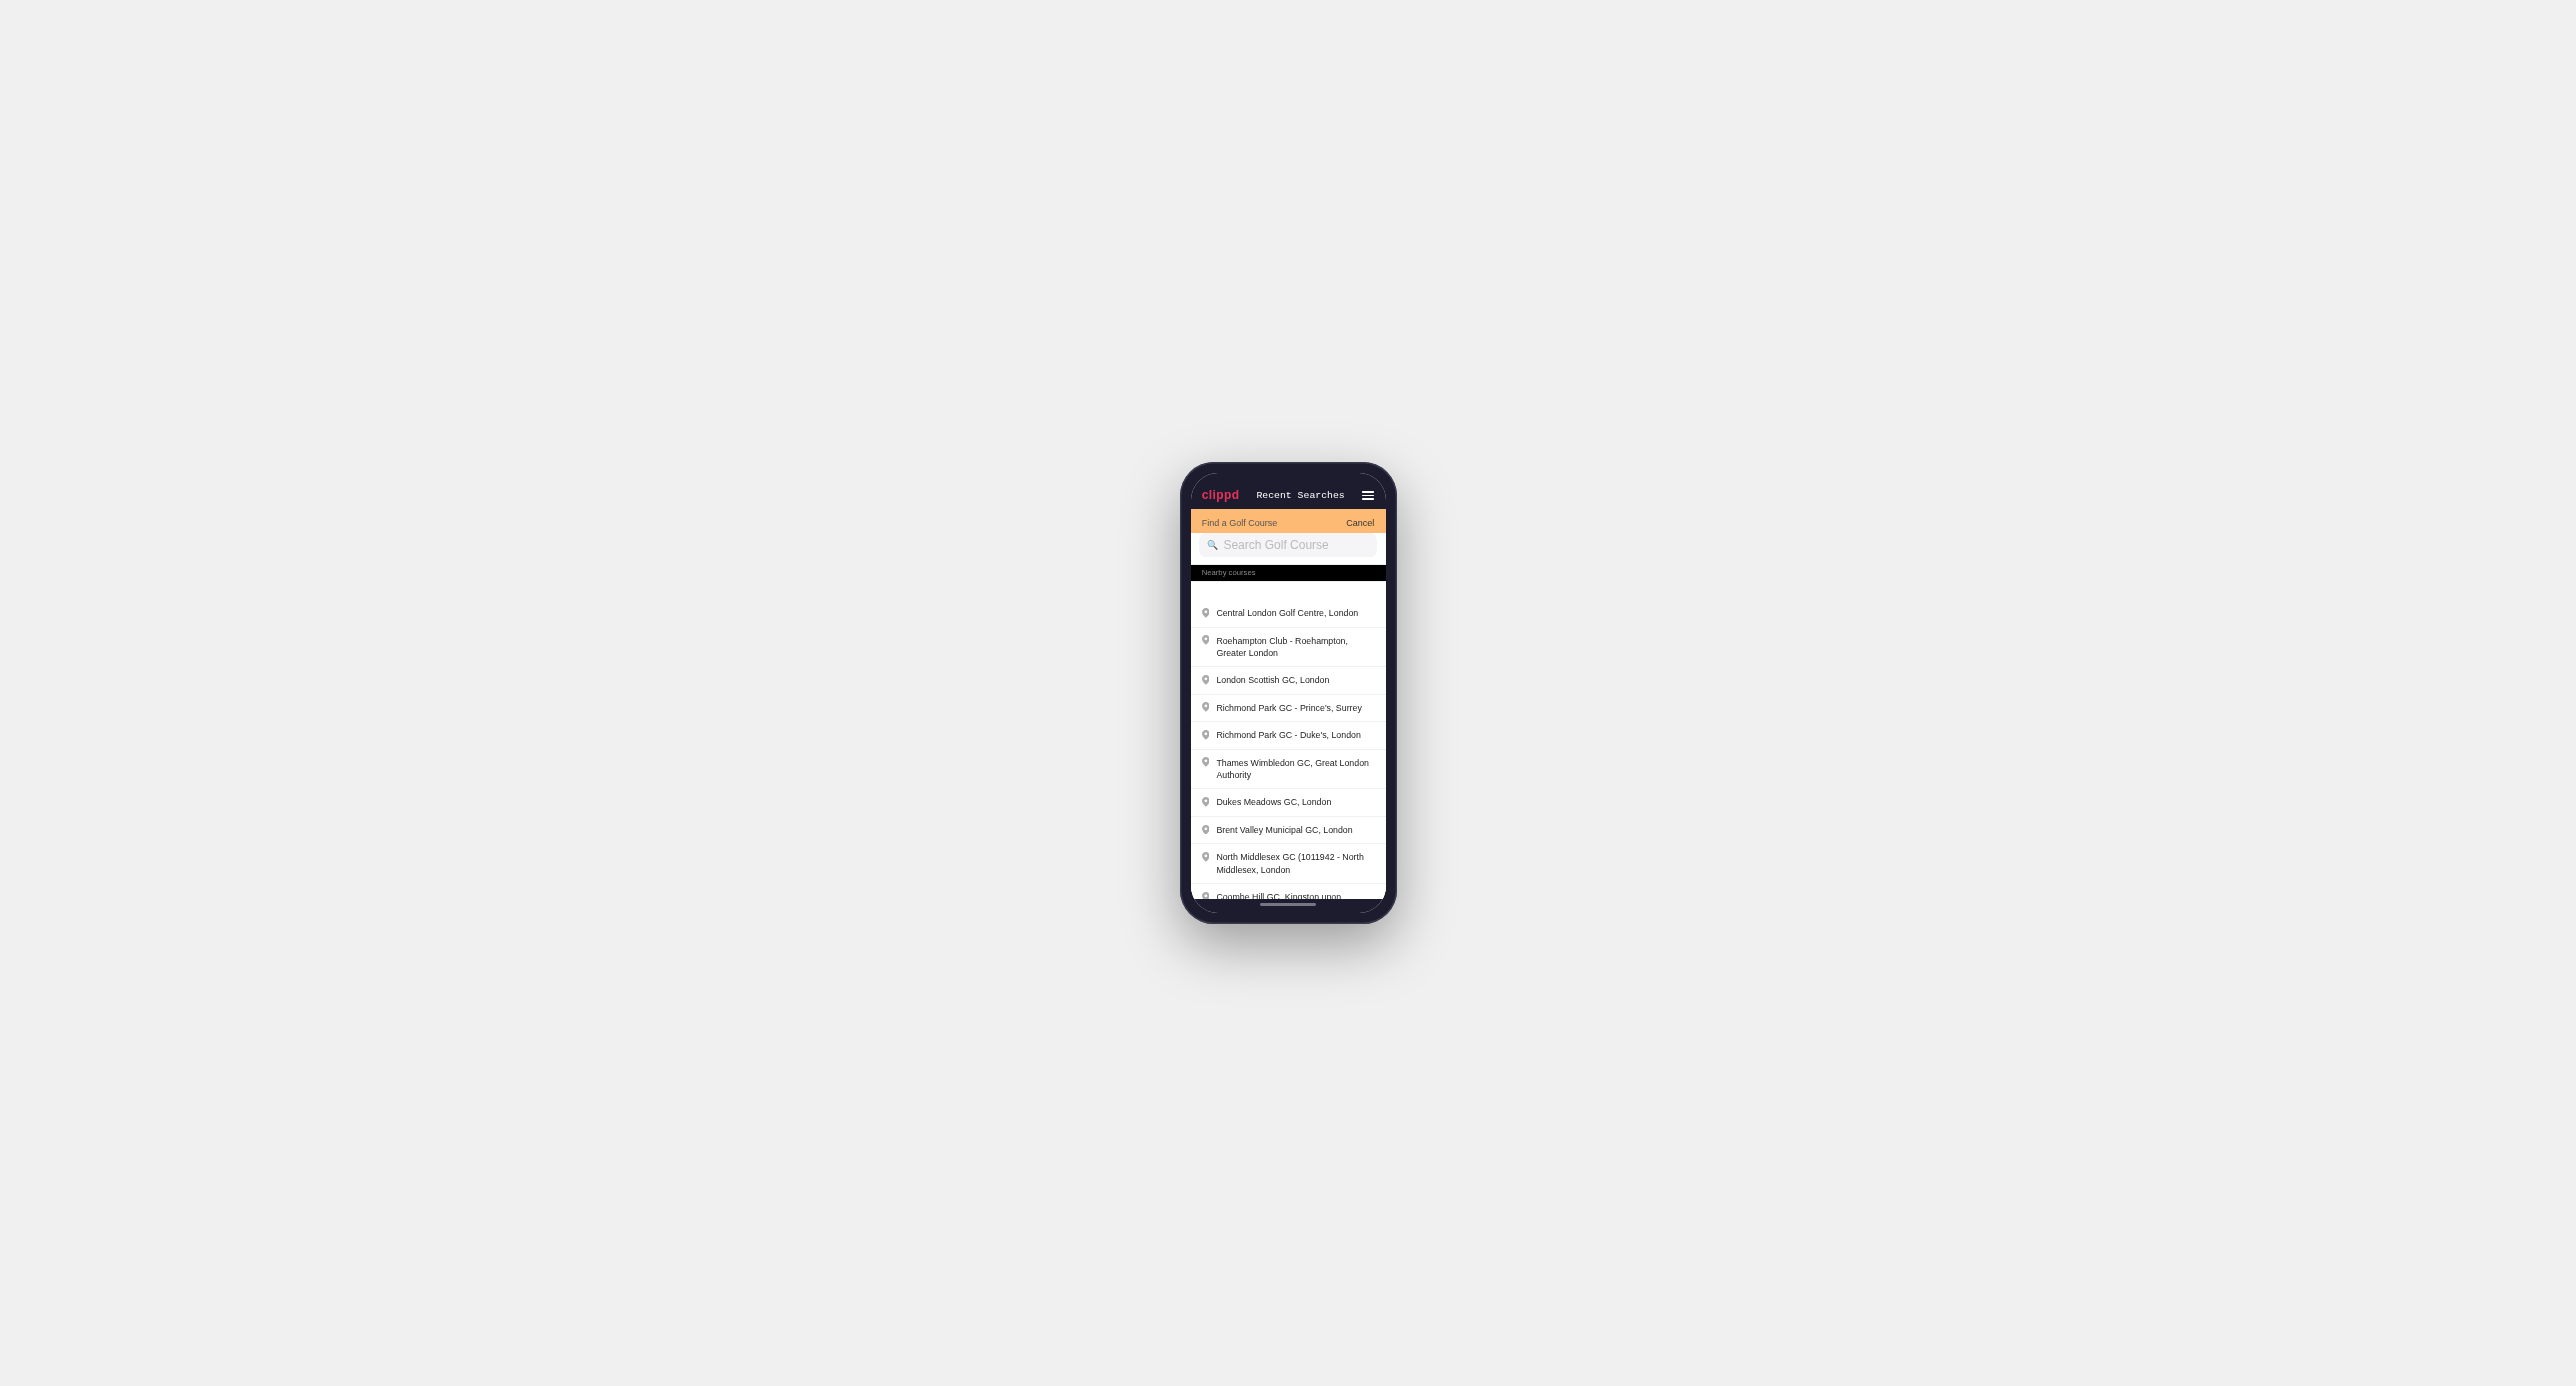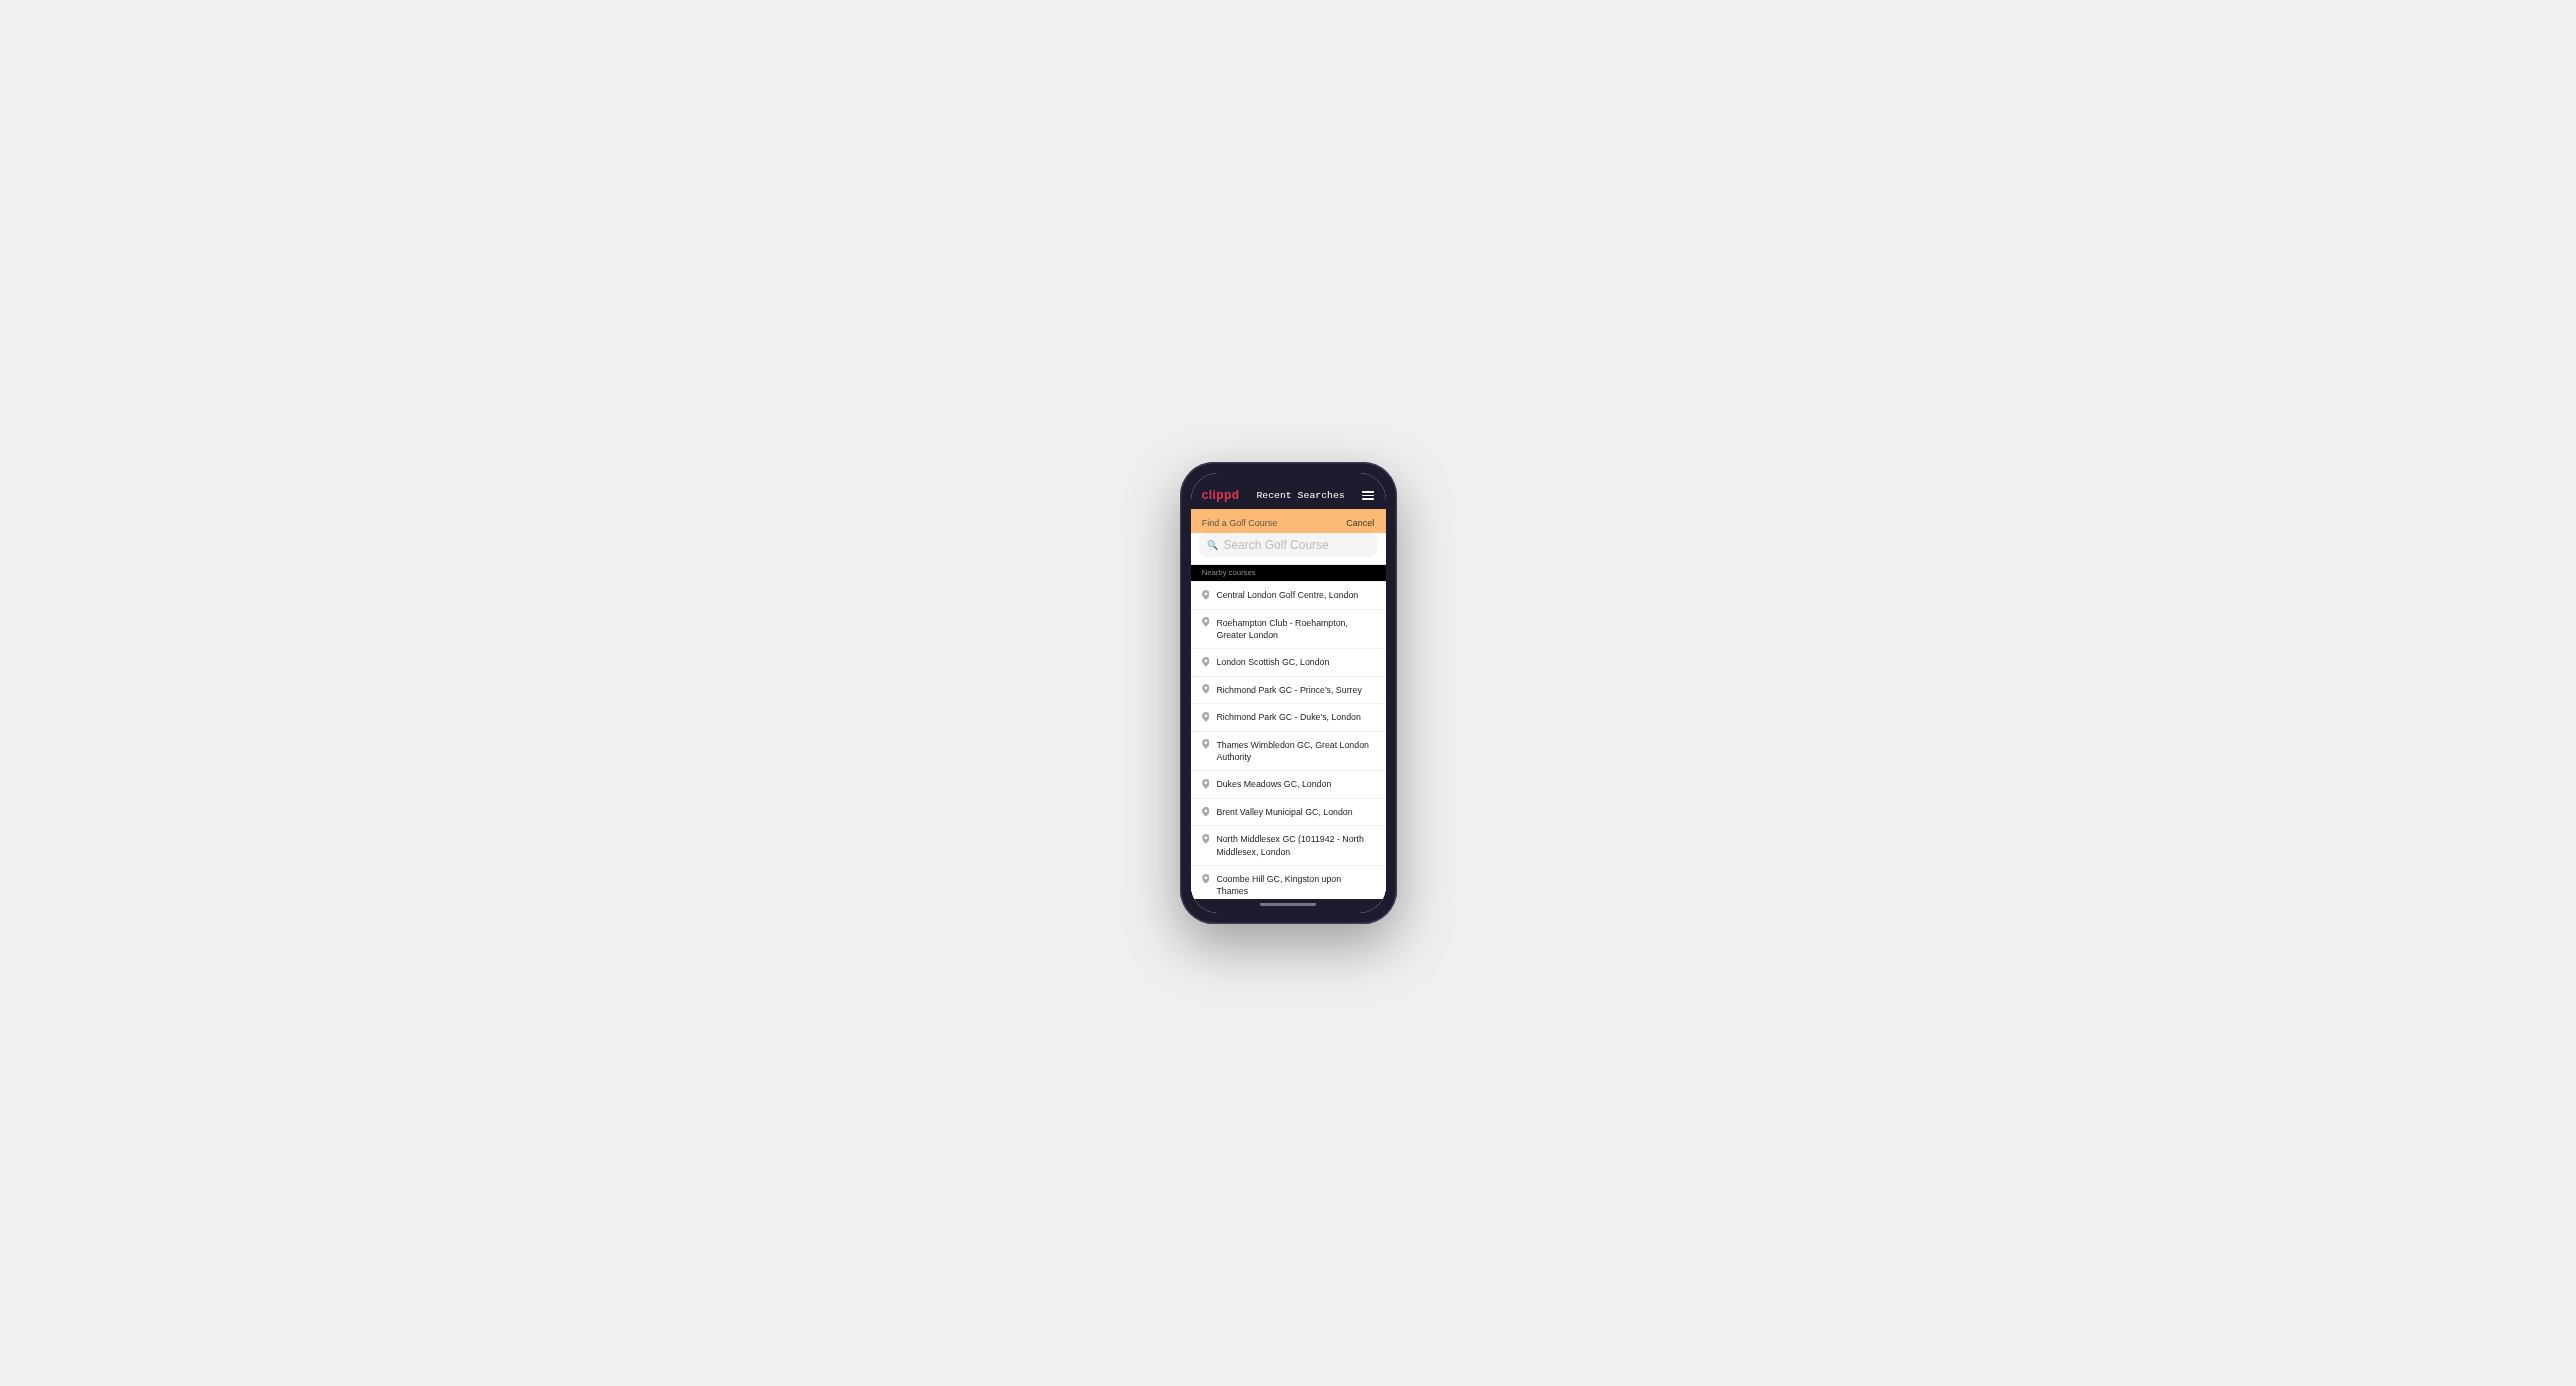--- a/index.html
+++ b/index.html
@@ -149,20 +149,21 @@
       background: #000000;
       border-top: 0.7px solid #eee;
       border-bottom: 0.7px solid #eee;
     }
 
     
     .course-list {
       flex: 1;
       overflow-y: auto;
       background: #fff;
+      margin-top: 18px;
     }
 
     .course-item {
       display: flex;
       align-items: flex-start;
       padding: 7px 11.2px;
       border-bottom: 0.7px solid #f0f0f0;
       gap: 7px;
       cursor: pointer;
     }

